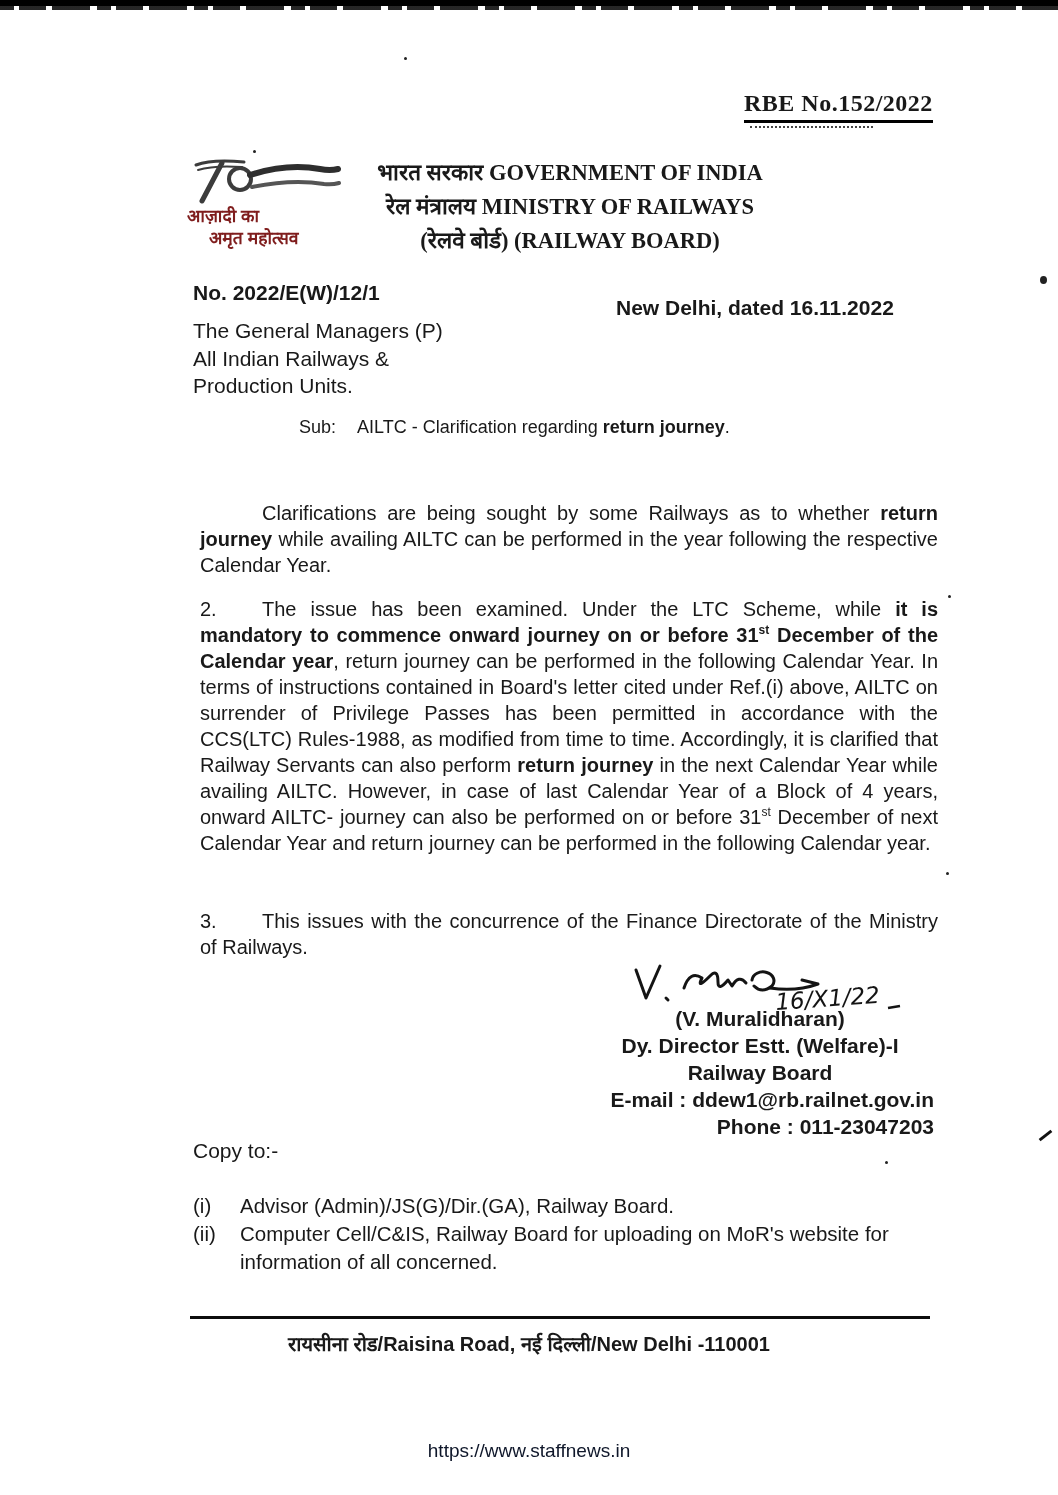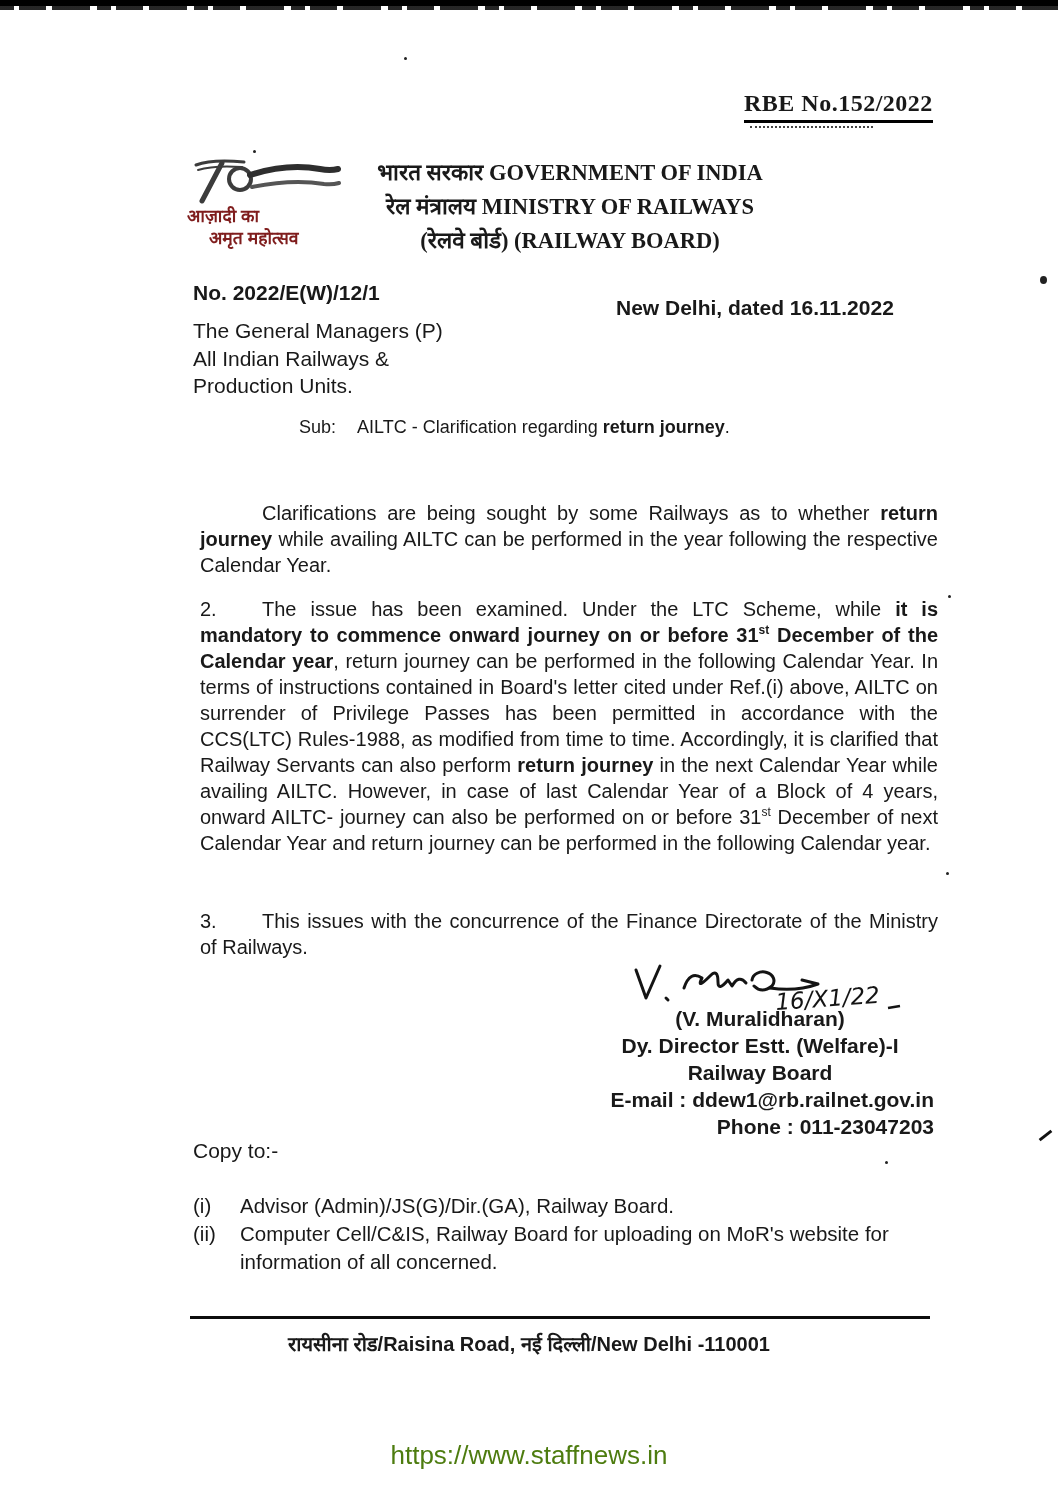--- a/index.html
+++ b/index.html
@@ -84,21 +84,21 @@
   .copy-label{position:absolute;top:1139px;left:193px;font-size:21px;}
   .copy-list{position:absolute;top:1192px;left:193px;width:745px;font-size:20.5px;line-height:28px;}
   .copy-item{display:grid;grid-template-columns:47px 1fr;}
 
   .footer-rule{position:absolute;top:1316px;left:190px;width:740px;height:3px;background:#0d0d0d;}
   .footer-text{
     position:absolute;top:1326px;left:114px;width:830px;
     text-align:center;font-weight:700;font-size:20px;line-height:37px;
     filter:blur(.2px);
   }
-  .url{position:absolute;top:1440px;left:0;width:1058px;text-align:center;font-size:26px;color:#4d7c0f;}
+  .url{position:absolute;top:1440px;left:0;width:1058px;text-align:center;font-size:19px;color:#0f172a;}
 </style>
 </head>
 <body>
 
 <div class="page">
 
   <div class="scan-strip"></div>
   <div class="scan-strip2"></div>
 
   <div class="speck" style="top:276px;left:1040px;width:7px;height:8px;"></div>

